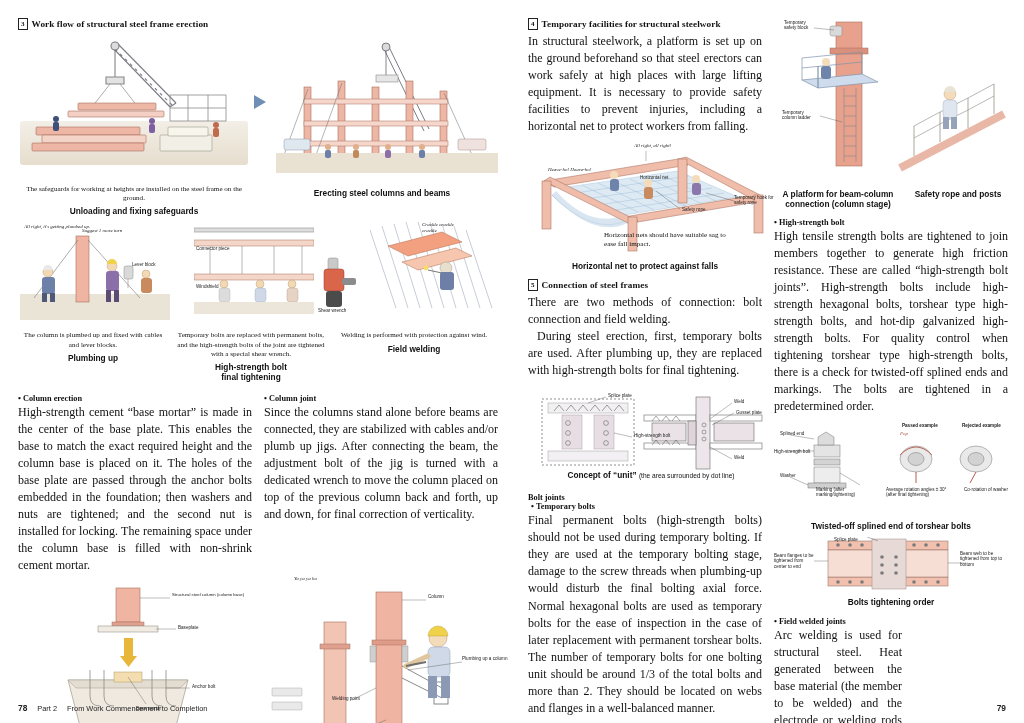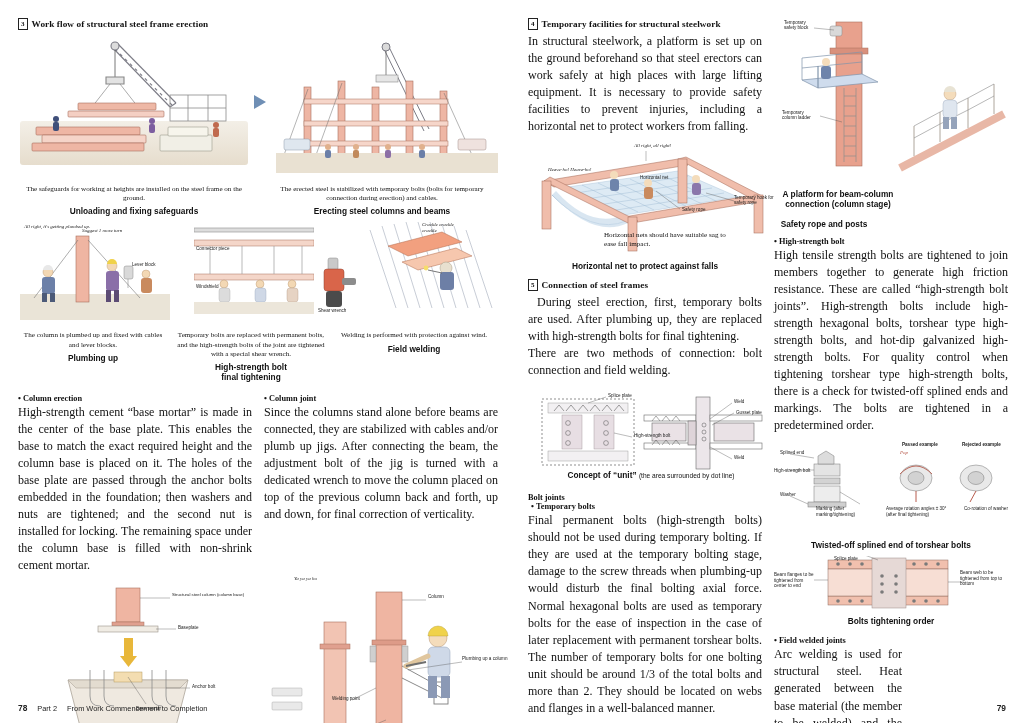--- a/index.html
+++ b/index.html
@@ -192,21 +192,20 @@
         </svg>
       </div>
     </div>
 
     <div class="cols2" style="gap:16px;margin-top:2px;">
       <div class="col">
         <p class="cap-sm">The safeguards for working at heights are installed on the steel frame on the ground.</p>
         <p class="cap-bold">Unloading and fixing safeguards</p>
       </div>
       <div class="col">
-        <p class="cap-sm">The erected steel is stabilized with temporary bolts (bolts for temporary connection during erection) and cables.</p>
         <p class="cap-bold">Erecting steel columns and beams</p>
       </div>
     </div>
 
     <div class="fig" style="height:105px;margin-top:6px;">
 
       <div class="fig" style="position:absolute;left:2px;top:0;width:150px;height:100px;">
         <svg width="150" height="100" style="position:absolute;left:0;top:0;">
           <rect x="0" y="72" width="150" height="26" fill="#eae4d7"></rect>
           <rect x="56" y="14" width="13" height="66" fill="#efb5a2" stroke="#a9705e" stroke-width=".6"></rect>
@@ -522,22 +521,22 @@
           <div class="lbl" style="left:154px;top:64px;">Safety rope</div>
           <div class="lbl w" style="left:206px;top:52px;width:40px;">Temporary hook for safety rope</div>
           <p class="cap-sm cap-left" style="position:absolute;left:76px;top:88px;width:130px;">Horizontal nets should have suitable sag to ease fall impact.</p>
         </div>
         <p class="cap-bold">Horizontal net to protect against falls</p>
 
         <div class="sec-head" style="margin-top:8px;">
           <span class="sec-num">5</span>
           <span>Connection of steel frames</span>
         </div>
+        <p class="body-txt">There are two methods of connection: bolt connection and field welding.</p>
         <p class="body-txt indent">During steel erection, first, temporary bolts are used. After plumbing up, they are replaced with high-strength bolts for final tightening.</p>
-        <p class="body-txt">There are two methods of connection: bolt connection and field welding.</p>
 
         <div class="fig" style="height:92px;margin-top:10px;">
           <svg width="246" height="86" style="position:absolute;left:0;top:0;">
 
             <rect x="14" y="10" width="92" height="66" fill="none" stroke="#444" stroke-width=".6" stroke-dasharray="2 2"></rect>
             <rect x="20" y="14" width="80" height="10" fill="#f2f0f2" stroke="#8d8d8d" stroke-width=".4"></rect>
             <rect x="20" y="62" width="80" height="10" fill="#f2f0f2" stroke="#8d8d8d" stroke-width=".4"></rect>
             <rect x="34" y="26" width="20" height="34" fill="#e7dee3" stroke="#9a8d93" stroke-width=".4"></rect>
             <rect x="66" y="26" width="20" height="34" fill="#e7dee3" stroke="#9a8d93" stroke-width=".4"></rect>
             <g fill="none" stroke="#555" stroke-width=".5">
@@ -704,21 +703,21 @@
             </g>
             <g stroke="#555" stroke-width=".4">
               <line x1="60" y1="12" x2="40" y2="10"></line>
               <line x1="68" y1="104" x2="46" y2="98"></line>
             </g>
           </svg>
           <div class="lbl w" style="left:10px;top:2px;width:34px;">Temporary safety block</div>
           <div class="lbl w" style="left:8px;top:92px;width:36px;">Temporary column ladder</div>
         </div>
 
-        <div style="display:flex;gap:6px;flex-direction:column;">
+        <div style="display:flex;gap:6px;">
           <p class="cap-bold" style="width:128px;line-height:1.25;">A platform for beam-column connection (column stage)</p>
           <p class="cap-bold" style="width:100px;line-height:1.25;">Safety rope and posts</p>
         </div>
 
         <div style="margin-top:8px;">
           <p class="bullet-head">High-strength bolt</p>
           <p class="body-txt">High tensile strength bolts are tightened to join members together to generate high friction resistance. These are called “high-strength bolt joints”. High-strength bolts include high-strength hexagonal bolts, torshear type high-strength bolts, and hot-dip galvanized high-strength bolts. For quality control when tightening torshear type high-strength bolts, there is a check for twisted-off splined ends and markings. The bolts are tightened in a predetermined order.</p>
         </div>
 
         <div class="fig" style="height:88px;margin-top:8px;">

